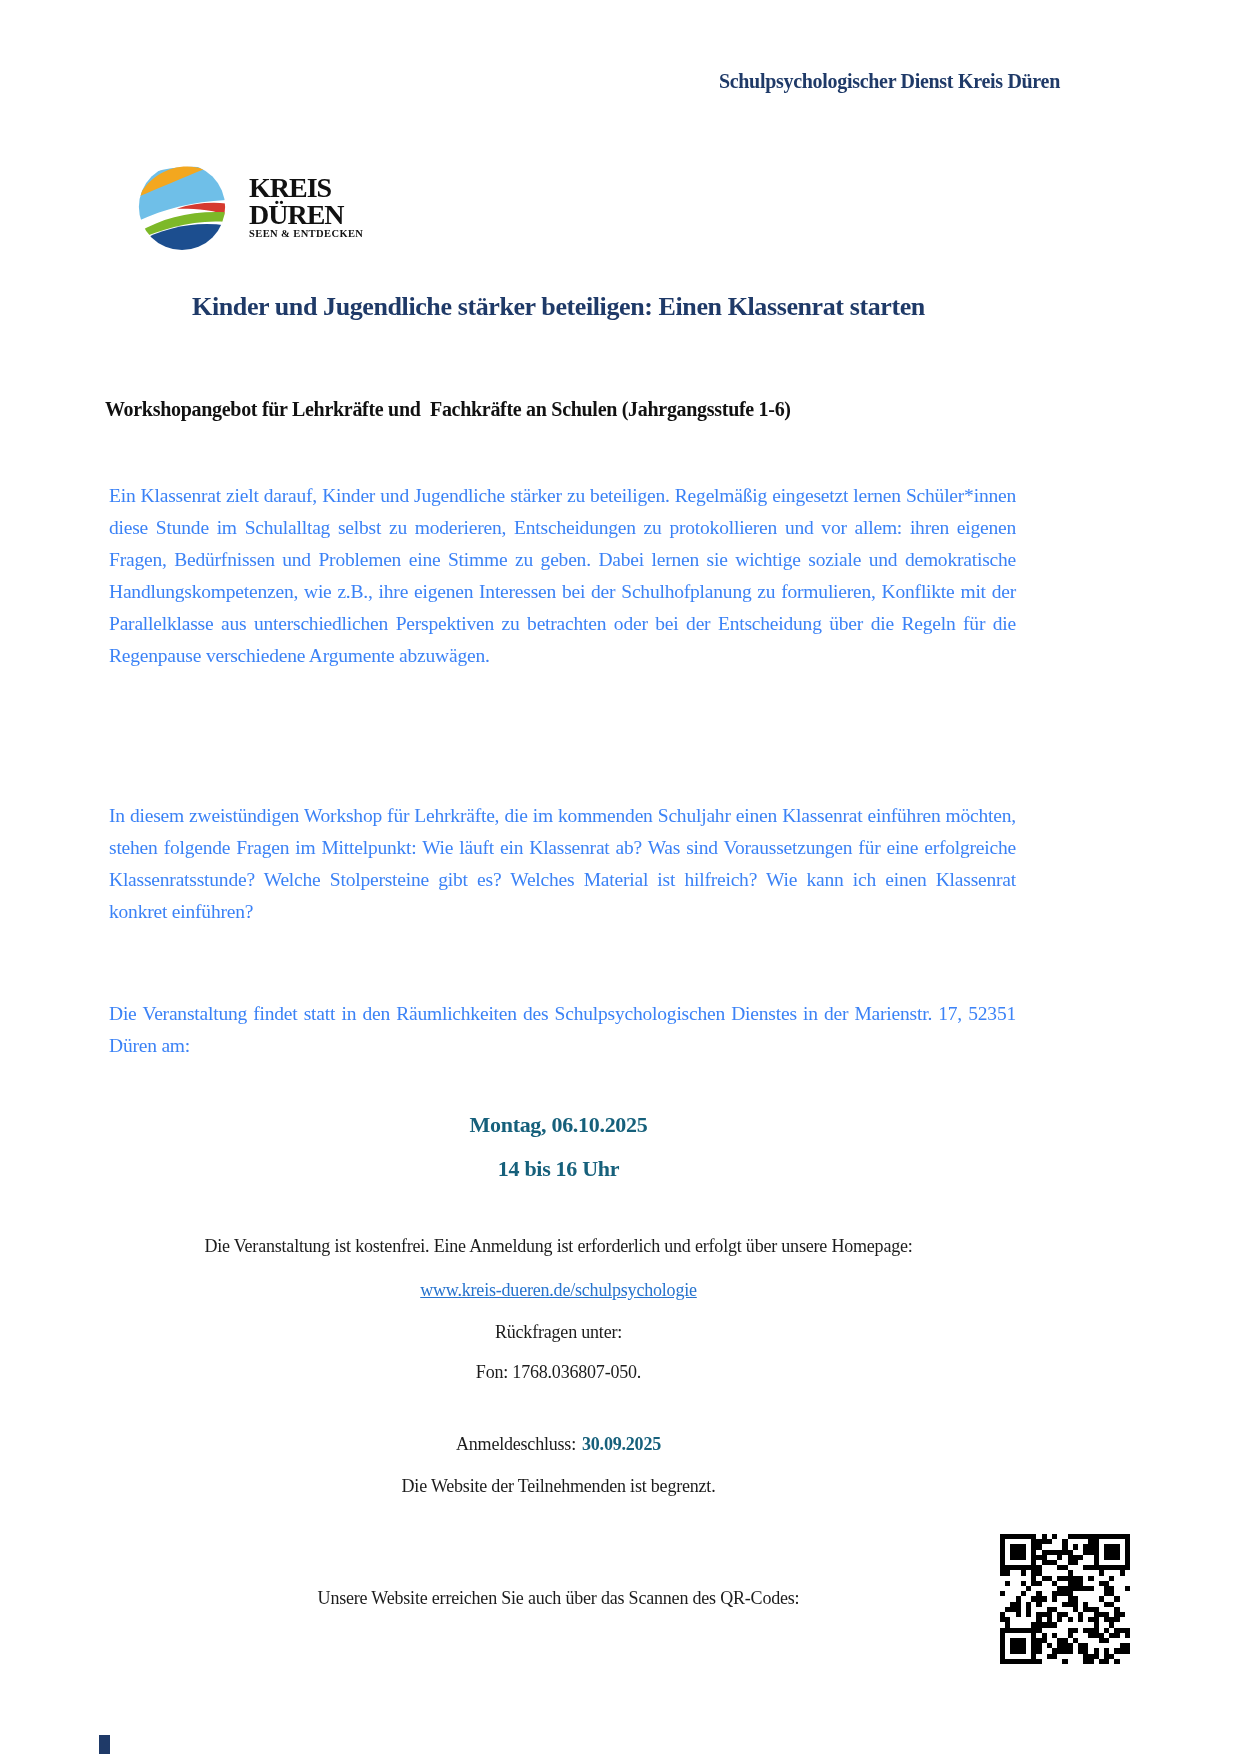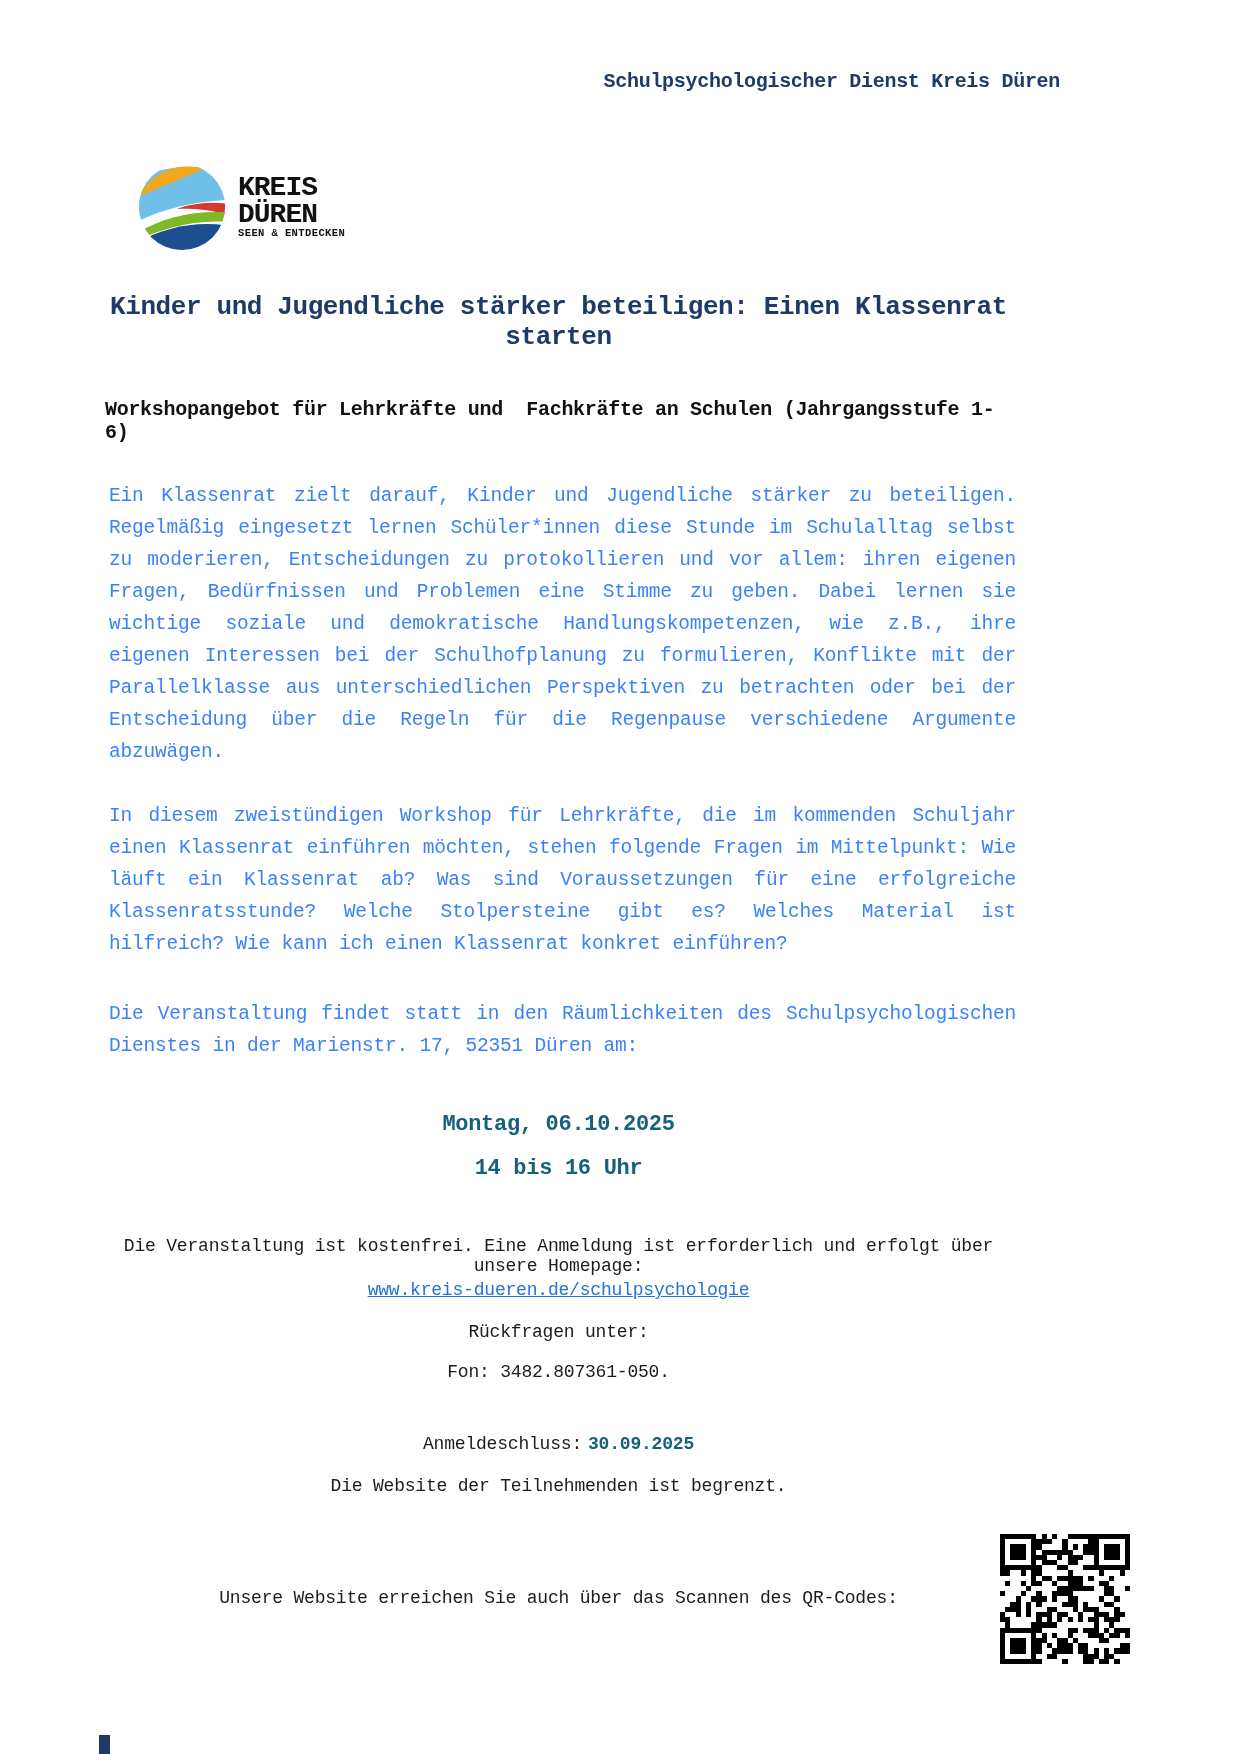--- a/index.html
+++ b/index.html
@@ -1,31 +1,31 @@
 <!DOCTYPE html>
 <html lang="de" style="--navy: #1F3A68; --teal: #16607B; --link: #2673CE; --text: #1C1C1C;"><head>
 <meta charset="utf-8">
 <style>
   html,body{margin:0;padding:0;background:#ffffff;}
   .page{
     position:relative;
     width:1240px;height:1754px;
     background:#ffffff;
-    font-family:Liberation Mono, monospace;
+    font-family:Liberation Serif, serif;
     color:var(--text,#1c1c1c);
     overflow:hidden;
   }
   .org-header{
     position:absolute;top:70px;right:180px;
     font-size:20px;font-weight:bold;color:var(--navy,#1F3A68);
     letter-spacing:-0.3px;
   }
   .logo{
     position:absolute;top:163px;left:138px;
-    display:flex;align-items:center;gap:12px;
+    display:flex;align-items:center;gap:23px;
   }
   .logo-globe{width:88px;height:88px;display:block;}
   .logo-text{line-height:0.95;color:#111;}
   .logo-word{font-size:28px;font-weight:bold;letter-spacing:-1px;}
   .logo-tagline{font-size:10.5px;font-weight:bold;letter-spacing:0.4px;margin-top:0;}
   .title{
     position:absolute;top:292px;left:105px;width:907px;
     text-align:center;font-size:26px;font-weight:bold;
     color:var(--navy,#1F3A68);letter-spacing:-0.4px;margin:0;
   }
@@ -112,21 +112,21 @@
   <div class="center-line event-line event-date">Montag, 06.10.2025</div>
 
   <div class="center-line event-line event-time">14 bis 16 Uhr</div>
 
   <div class="center-line reg-info">Die Veranstaltung ist kostenfrei. Eine Anmeldung ist erforderlich und erfolgt über unsere Homepage:</div>
 
   <a class="center-line homepage-link">www.kreis-dueren.de/schulpsychologie</a>
 
   <div class="center-line questions">Rückfragen unter:</div>
 
-  <div class="center-line phone">Fon: 3482.807361-050.</div>
+  <div class="center-line phone">Fon: 1768.036807-050.</div>
 
   <div class="center-line deadline">
     <span>Anmeldeschluss:</span><span class="deadline-date">30.09.2025</span>
   </div>
 
   <div class="center-line limit">Die Website der Teilnehmenden ist begrenzt.</div>
 
   <div class="center-line qr-note">Unsere Website erreichen Sie auch über das Scannen des QR-Codes:</div>
 
   <svg class="qr-code" id="qr-svg" viewBox="0 0 25 25" shape-rendering="crispEdges" aria-hidden="true">

